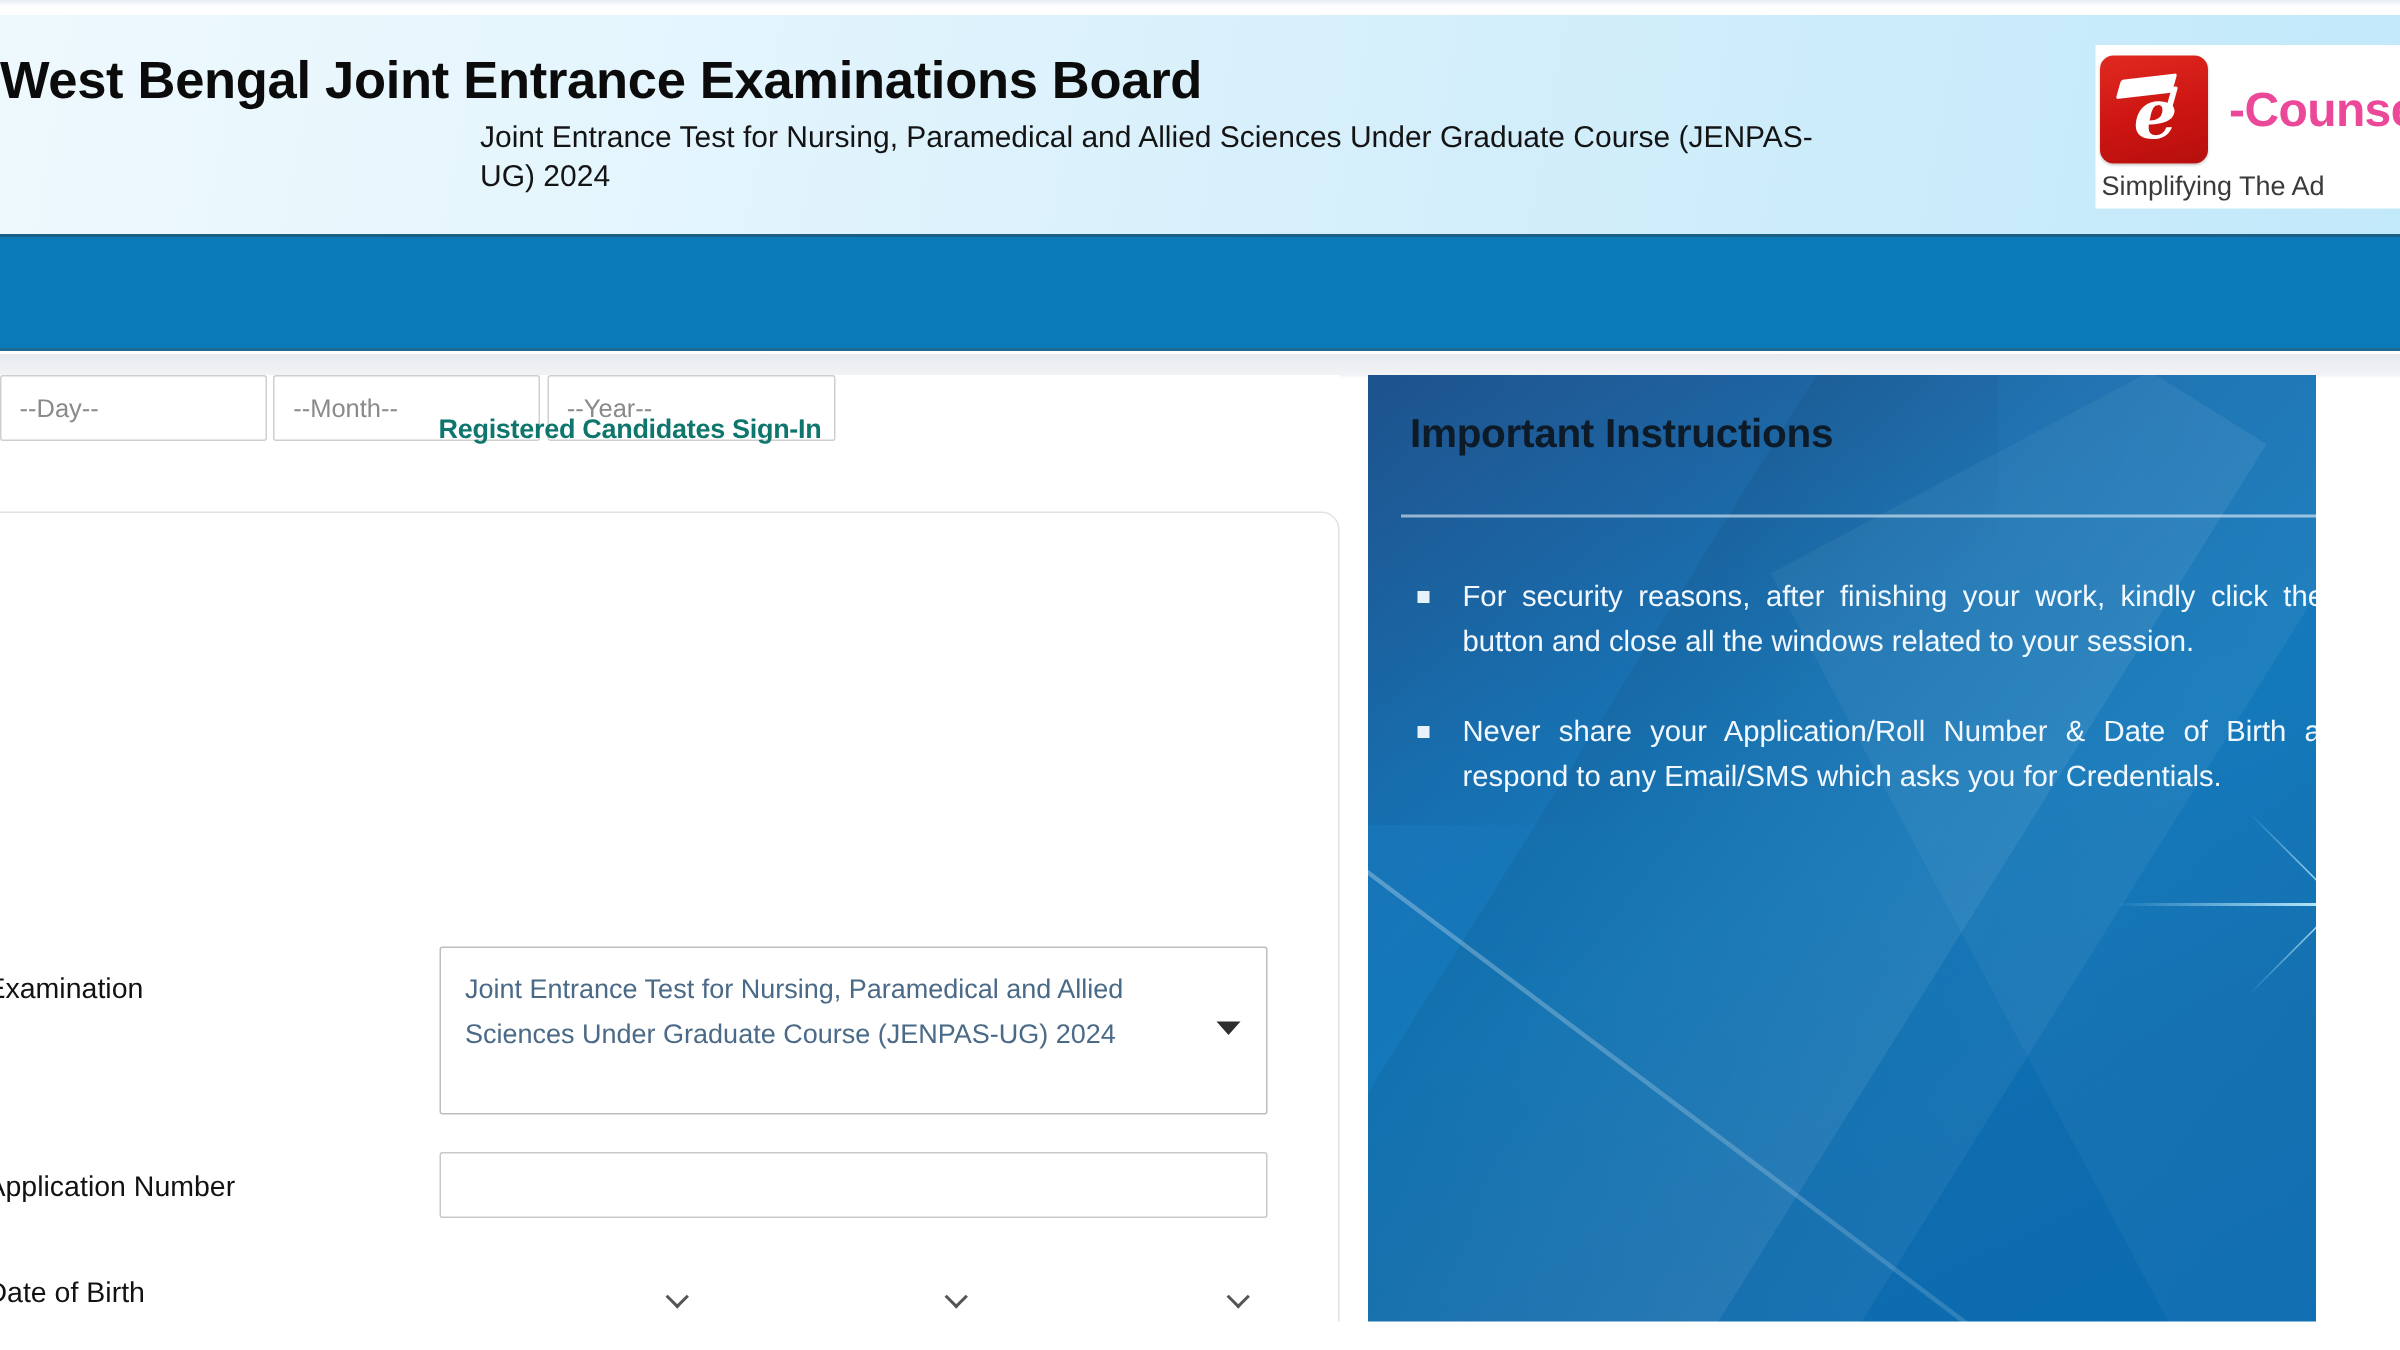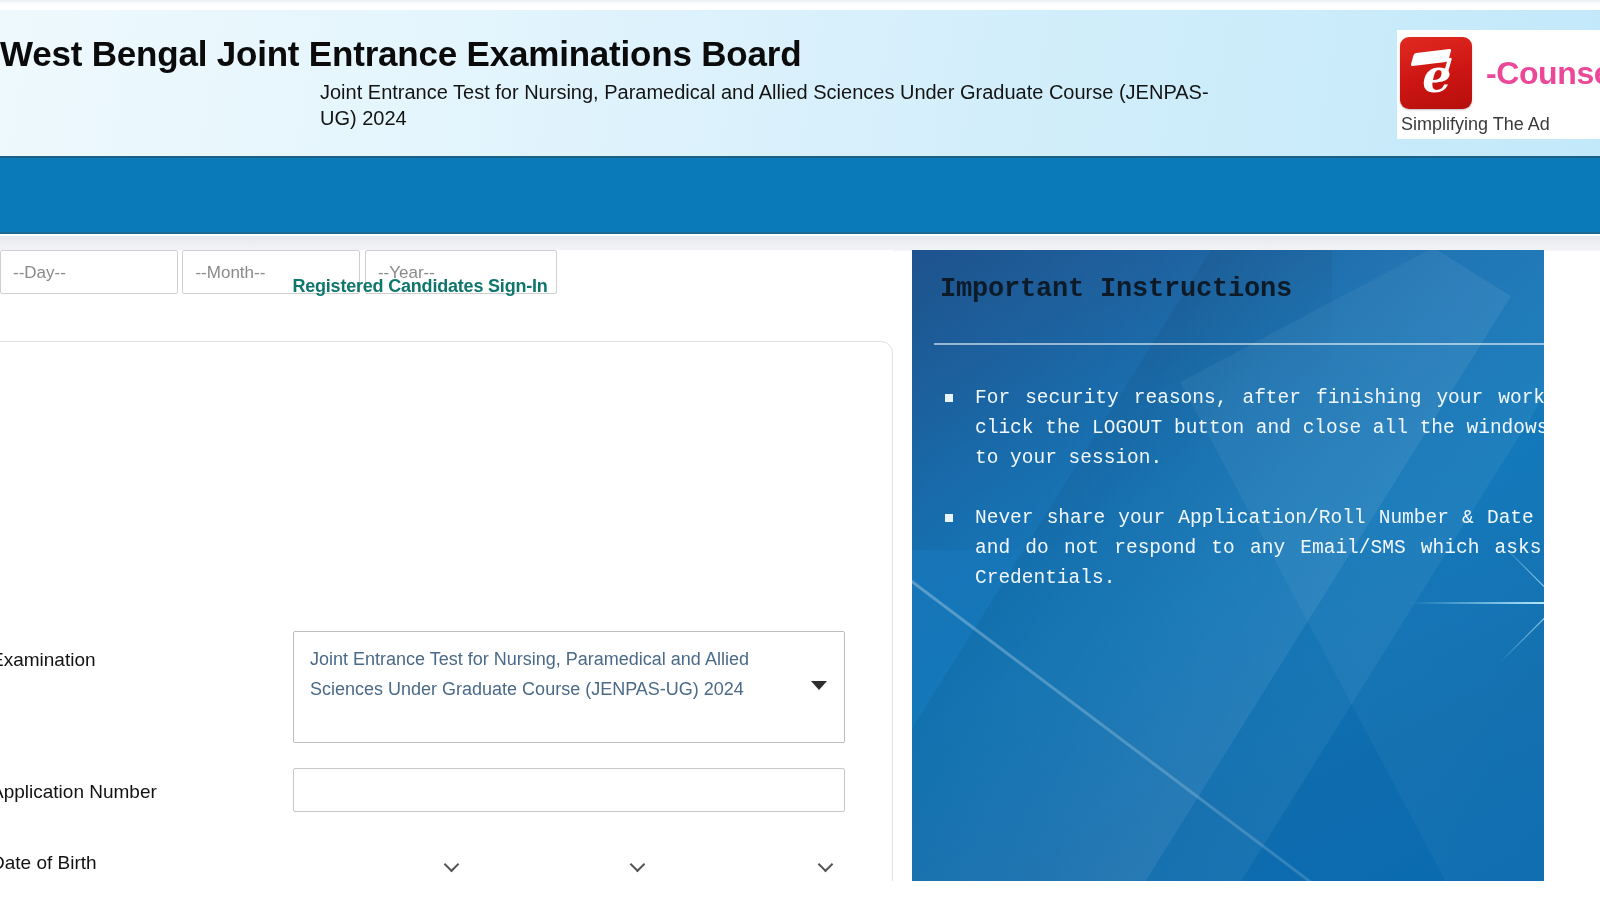--- a/index.html
+++ b/index.html
@@ -244,21 +244,20 @@
 
   
   .instr-panel {
     position: absolute;
     left: 912px; top: 250px;
     width: 632px; height: 632px;
     background:
       linear-gradient(135deg, rgba(255,255,255,.055) 0%, rgba(255,255,255,0) 36%),
       linear-gradient(155deg, #1c5fa4 0%, #0f6fb4 30%, #0b74b8 52%, #0e6cae 78%, #0a6bb0 100%);
     overflow: hidden;
-    font-family: Liberation Mono, monospace;
   }
   .instr-panel .streak-a {
     position: absolute;
     left: -120px; top: -160px;
     width: 520px; height: 900px;
     background: linear-gradient(to right, rgba(255,255,255,.00), rgba(255,255,255,.07));
     transform: rotate(32deg);
   }
   .instr-panel .streak-b {
     position: absolute;

